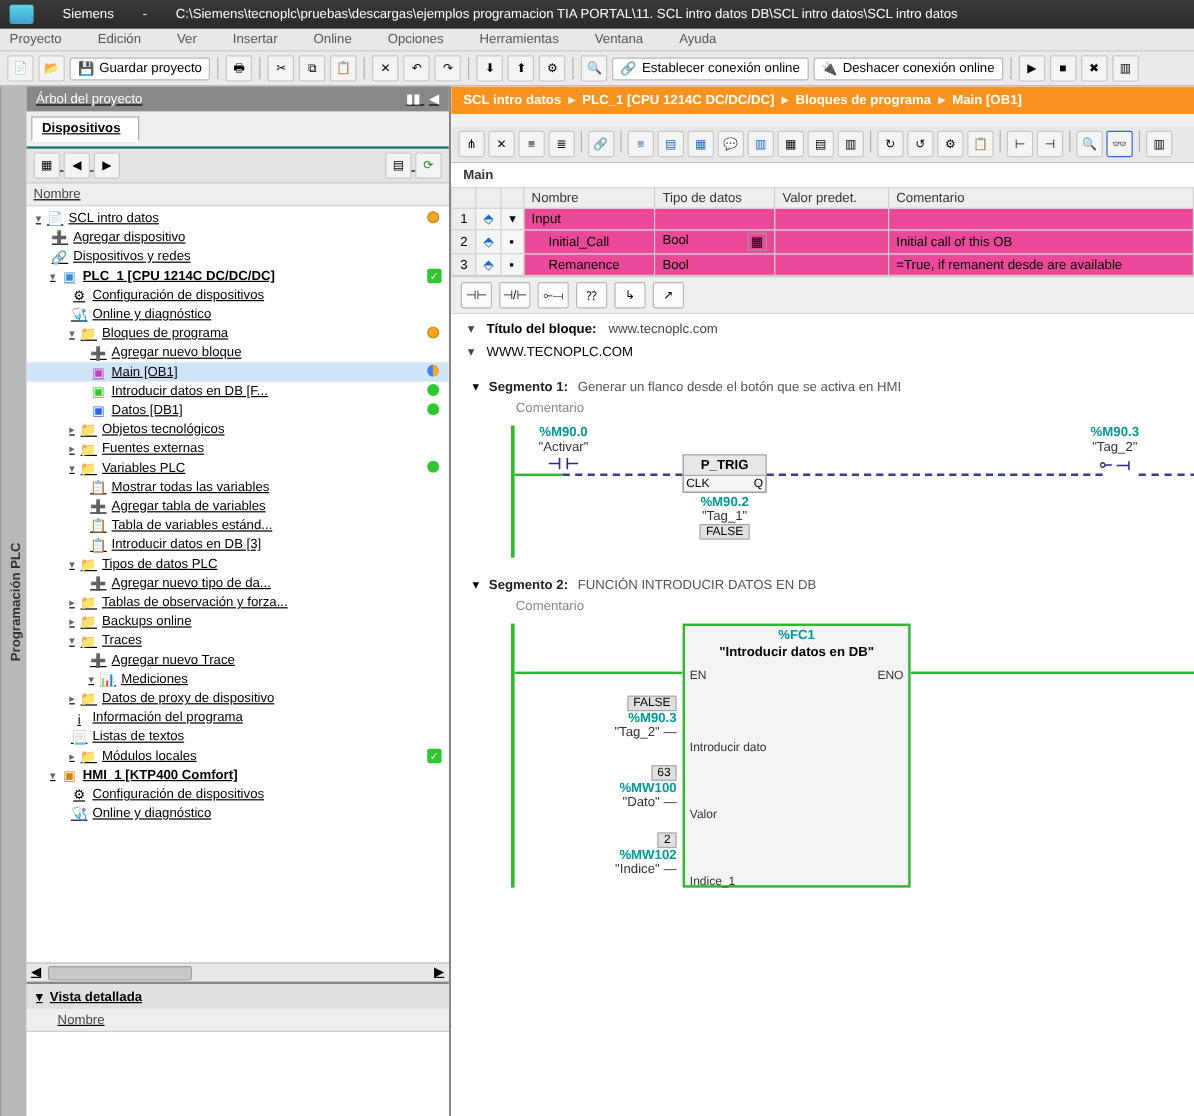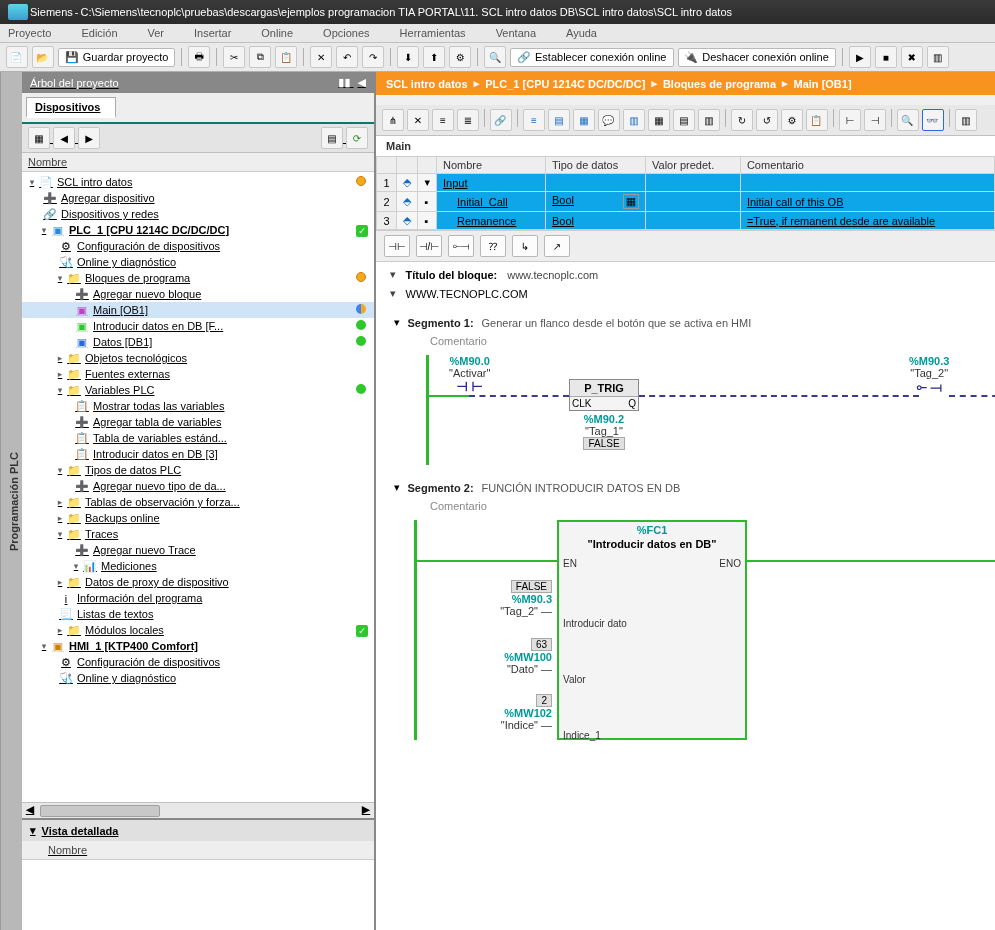--- a/index.html
+++ b/index.html
@@ -1,17 +1,17 @@
 <!DOCTYPE html>
 <html><head>
 <meta charset="utf-8">
 <style>
 * { box-sizing: border-box; margin: 0; padding: 0; font-family: "Segoe UI", Tahoma, sans-serif; font-size: 11px; }
 body { background: #d4d4d4; width: 995px; height: 930px; overflow: hidden; }
-.title-bar { background: linear-gradient(#3a3a3a, #2a2a2a); color: #fff; padding: 4px 8px; display: flex; align-items: center; gap: 2px; }
+.title-bar { background: linear-gradient(#3a3a3a, #2a2a2a); color: #fff; padding: 4px 8px; display: flex; align-items: center; gap: 24px; }
 .tia-logo { width: 20px; height: 16px; background: linear-gradient(#5bd5e8,#3aa0cc); border-radius: 2px; display: inline-block; }
 .menu-bar { background: #e8e8e8; padding: 3px 8px; display: flex; gap: 30px; color: #555; border-bottom: 1px solid #c0c0c0; }
 .menu-bar span { cursor: pointer; }
 .toolbar-main { background: #eaeaea; padding: 3px 6px; display: flex; align-items: center; gap: 4px; border-bottom: 1px solid #b0b0b0; }
 .tb-btn { width: 22px; height: 22px; background: #f4f4f4; border: 1px solid #c8c8c8; border-radius: 2px; display: inline-flex; align-items: center; justify-content: center; cursor: pointer; font-size: 10px; }
 .tb-sep { width: 1px; height: 18px; background: #b0b0b0; margin: 0 2px; }
 .save-proj { background: #fff; border: 1px solid #b8b8b8; padding: 2px 6px; display: inline-flex; align-items: center; gap: 4px; cursor: pointer; border-radius: 2px; }
 .main-layout { display: flex; height: calc(100% - 72px); }
 .side-tab { width: 22px; background: #b8b8b8; writing-mode: vertical-lr; transform: rotate(180deg); text-align: center; padding: 8px 2px; color: #333; font-weight: bold; border-right: 1px solid #999; }
 .project-panel { width: 354px; background: #f2f2f2; display: flex; flex-direction: column; border-right: 2px solid #888; text-decoration: underline; }
@@ -39,21 +39,21 @@
 .scrollbar-h .track { flex: 1; position: relative; }
 .scrollbar-h .thumb { position: absolute; left: 2px; top: 2px; height: 12px; width: 120px; background: #c8c8c8; border: 1px solid #a0a0a0; border-radius: 2px; }
 .editor-panel { flex: 1; display: flex; flex-direction: column; background: #fff; overflow: hidden; }
 .breadcrumb { background: #f7931e; color: #fff; padding: 5px 10px; font-weight: bold; display: flex; align-items: center; gap: 6px; }
 .breadcrumb .sep { color: #fff; opacity: 0.9; }
 .editor-toolbar { background: #e8e8e8; padding: 4px 6px; display: flex; gap: 3px; flex-wrap: wrap; border-bottom: 1px solid #c0c0c0; }
 .editor-title { padding: 4px 10px; font-weight: bold; color: #333; background:#fff;}
 .var-table { border-collapse: collapse; width: 100%; }
 .var-table th, .var-table td { border: 1px solid #d0d0d0; padding: 2px 6px; text-align: left; background: #f6f6f6; font-size: 11px; }
 .var-table th { background: #eee; font-weight: normal; color: #333; }
-.var-table td.white { background: #0ea5e9; text-decoration: underline; }
+.var-table td.white { background: #ec4899; }
 .var-table .rownum { width: 20px; text-align: center; background: #eee; }
 .ladder-toolbar { background: #eee; padding: 4px 8px; display: flex; gap: 6px; border-top: 1px solid #ccc; border-bottom: 1px solid #ccc; }
 .ld-btn { width: 26px; height: 22px; border: 1px solid #b8b8b8; background: #fcfcfc; display: inline-flex; align-items: center; justify-content: center; font-size: 10px; cursor: pointer; border-radius: 2px; }
 .block-title-row { padding: 6px 14px; display: flex; align-items: center; gap: 10px; }
 .block-title-row .expander { color: #444; }
 .block-info { padding: 2px 30px 10px 30px; color: #444; }
 .network { padding: 6px 10px; }
 .network-header { display: flex; align-items: center; gap: 8px; padding: 4px 8px; }
 .network-header .label { font-weight: bold; color: #222; }
 .network-header .desc { color: #555; }
@@ -62,21 +62,21 @@
 .wire { position: absolute; height: 2px; background: #2eb82e; }
 .wire.dash { height: 0; border-top: 2px dashed #3b3b8c; background: none; }
 .contact { position: absolute; font-family: monospace; text-align: center; }
 .contact .sym { color: #2a2a8c; font-weight: bold; font-size: 13px; }
 .tag-addr { color: #009999; font-weight: bold; font-size: 11px; }
 .tag-name { color: #333; font-size: 11px; }
 .fblock { position: absolute; border: 1px solid #888; background: #f4f4f4; text-align: center; font-size: 10px; }
 .fblock .hdr { background: #e8e8e8; padding: 2px 4px; font-weight: bold; border-bottom: 1px solid #aaa; }
 .fblock .port { position: absolute; font-size: 10px; }
 .val-box { background: #e0e0e0; border: 1px solid #a8a8a8; padding: 0 4px; font-size: 10px; display:inline-block;}
-.segment2-rail { border-left: 3px solid #2eb82e; margin-left: 28px; padding-left: 4px; position: relative; min-height: 220px; }
+.segment2-rail { border-left: 3px solid #2eb82e; margin-left: 40px; padding-left: 4px; position: relative; min-height: 220px; }
 .fcblock { position: absolute; border: 2px solid #2eb82e; background: #f4f4f4; }
 .fcblock .addr { color: #009999; text-align: center; font-weight: bold; padding-top: 2px;}
 .fcblock .title { text-align: center; font-weight: bold; padding: 2px 4px 6px 4px; }
 .fcblock .pin { position: absolute; font-size: 10px; color: #333; }
 .param { position: absolute; text-align: right; }
 </style>
 </head>
 <body>
 
 <div class="title-bar">

